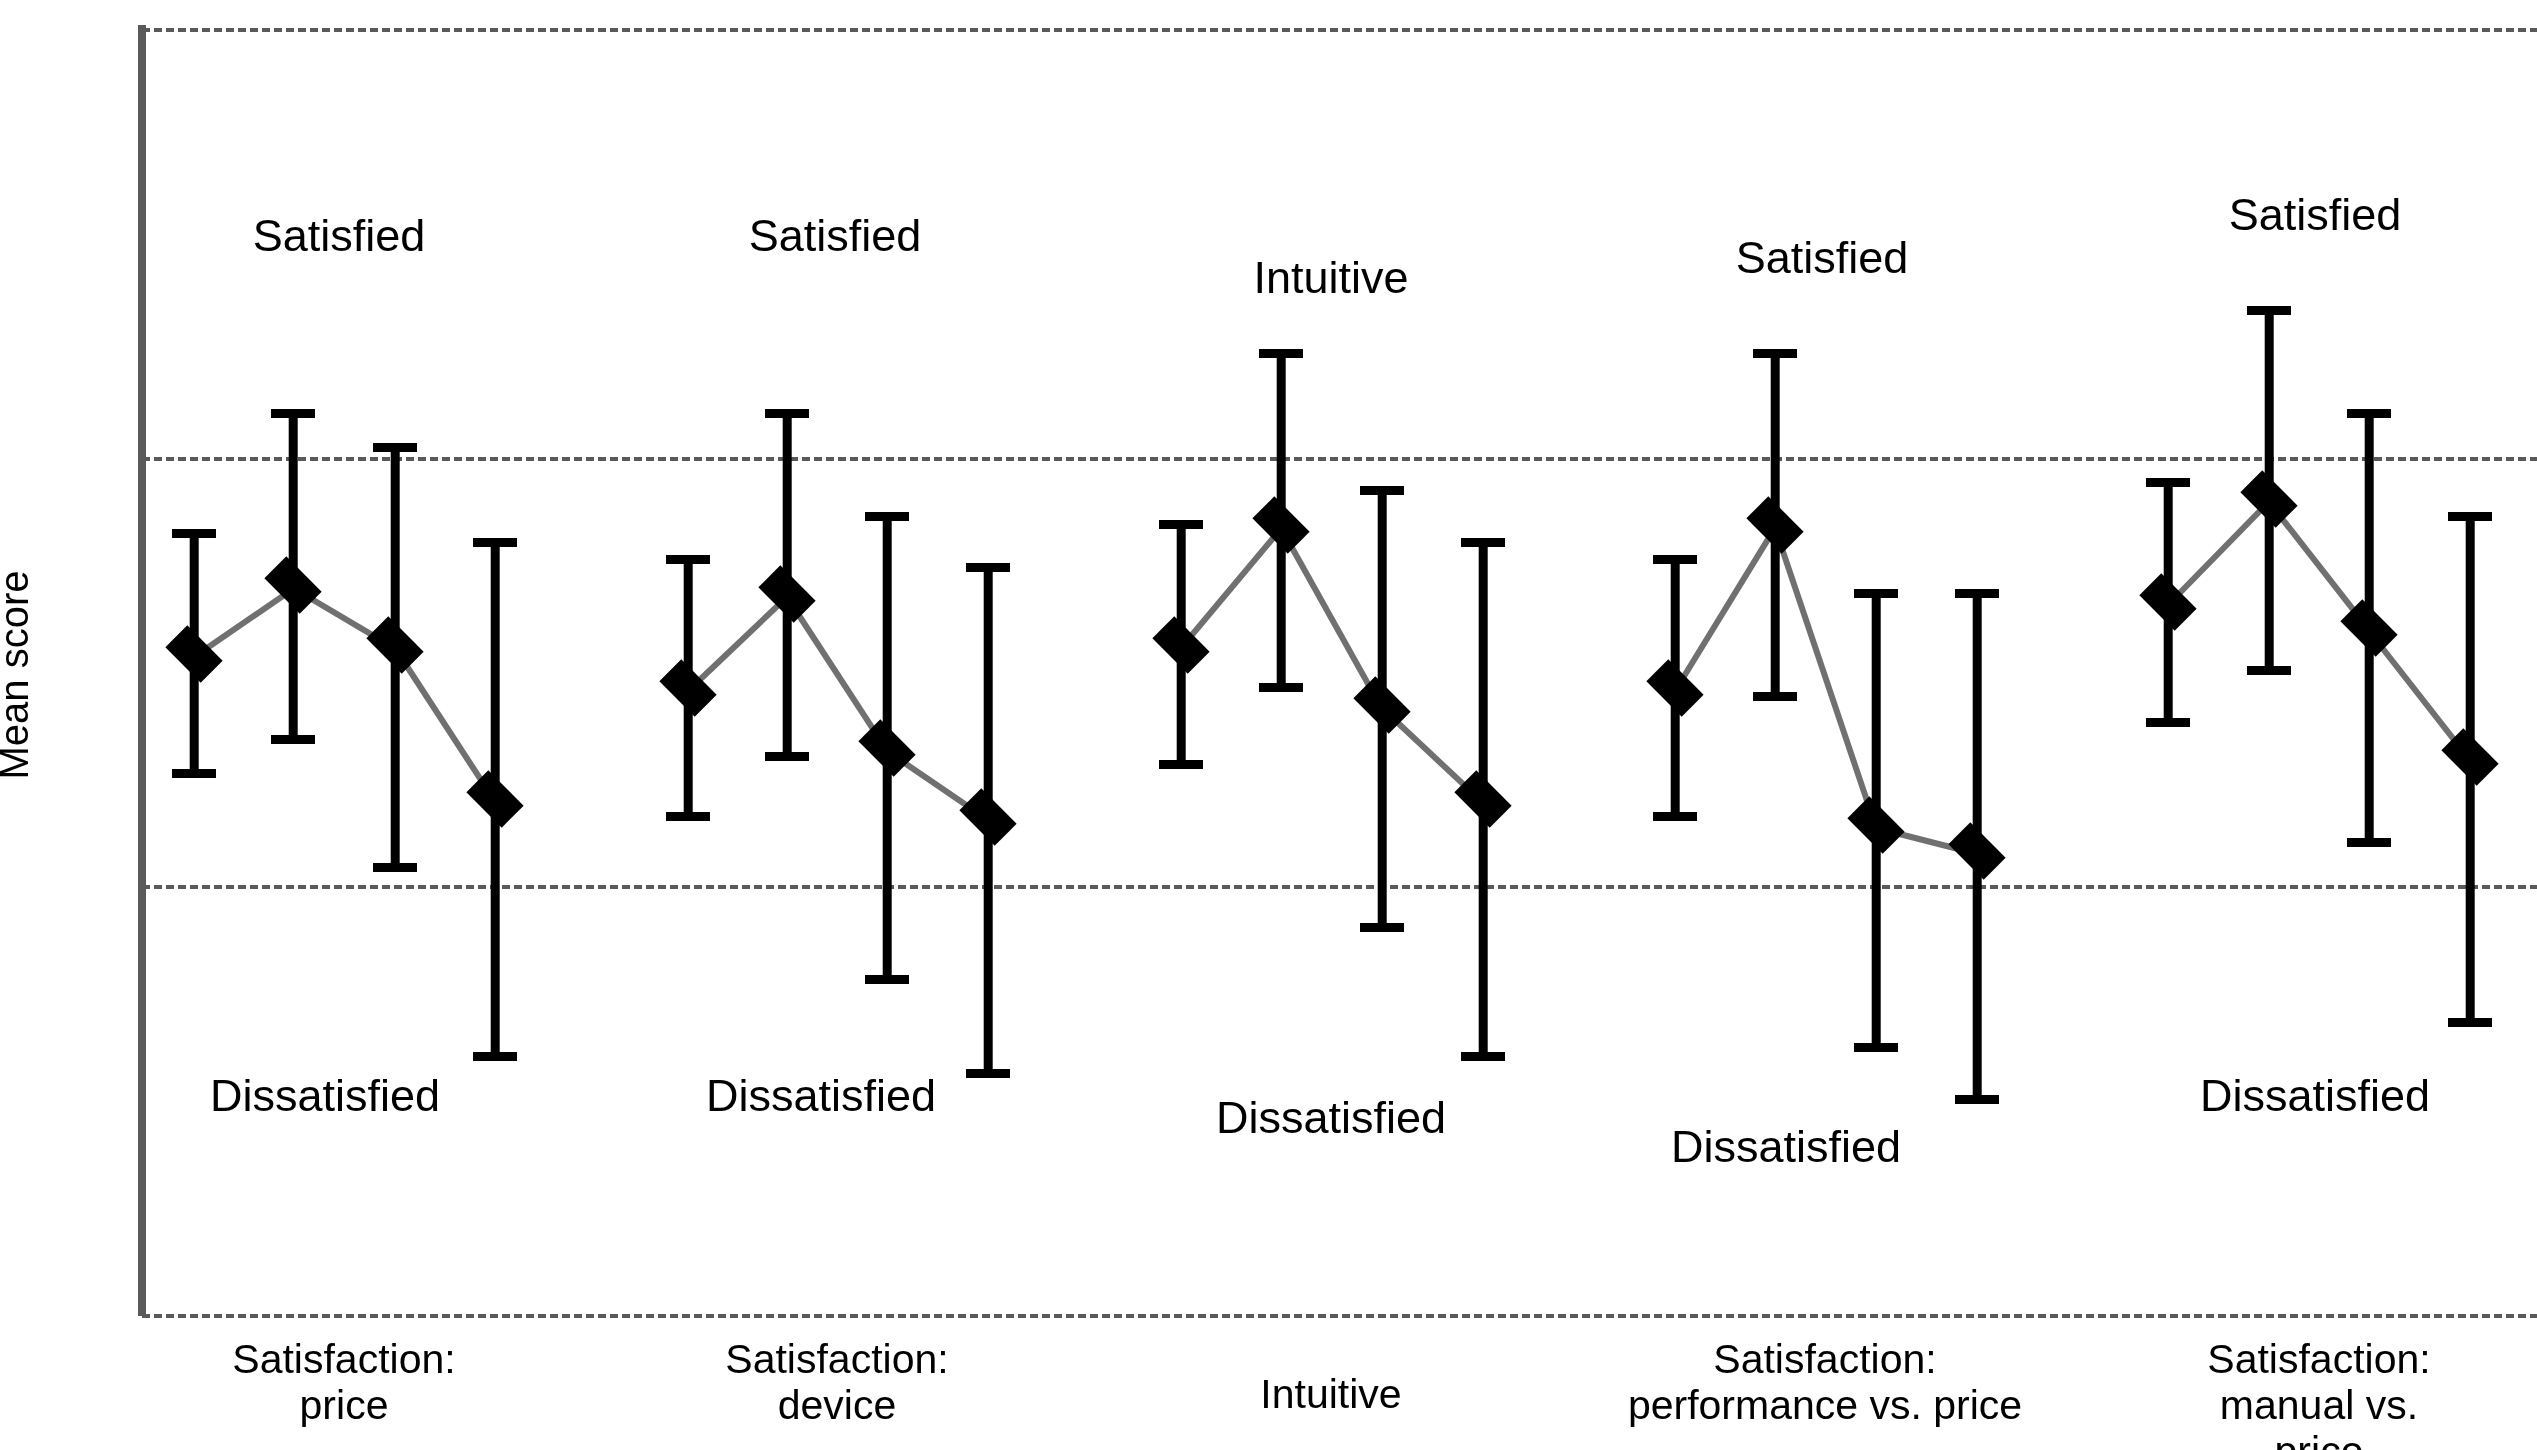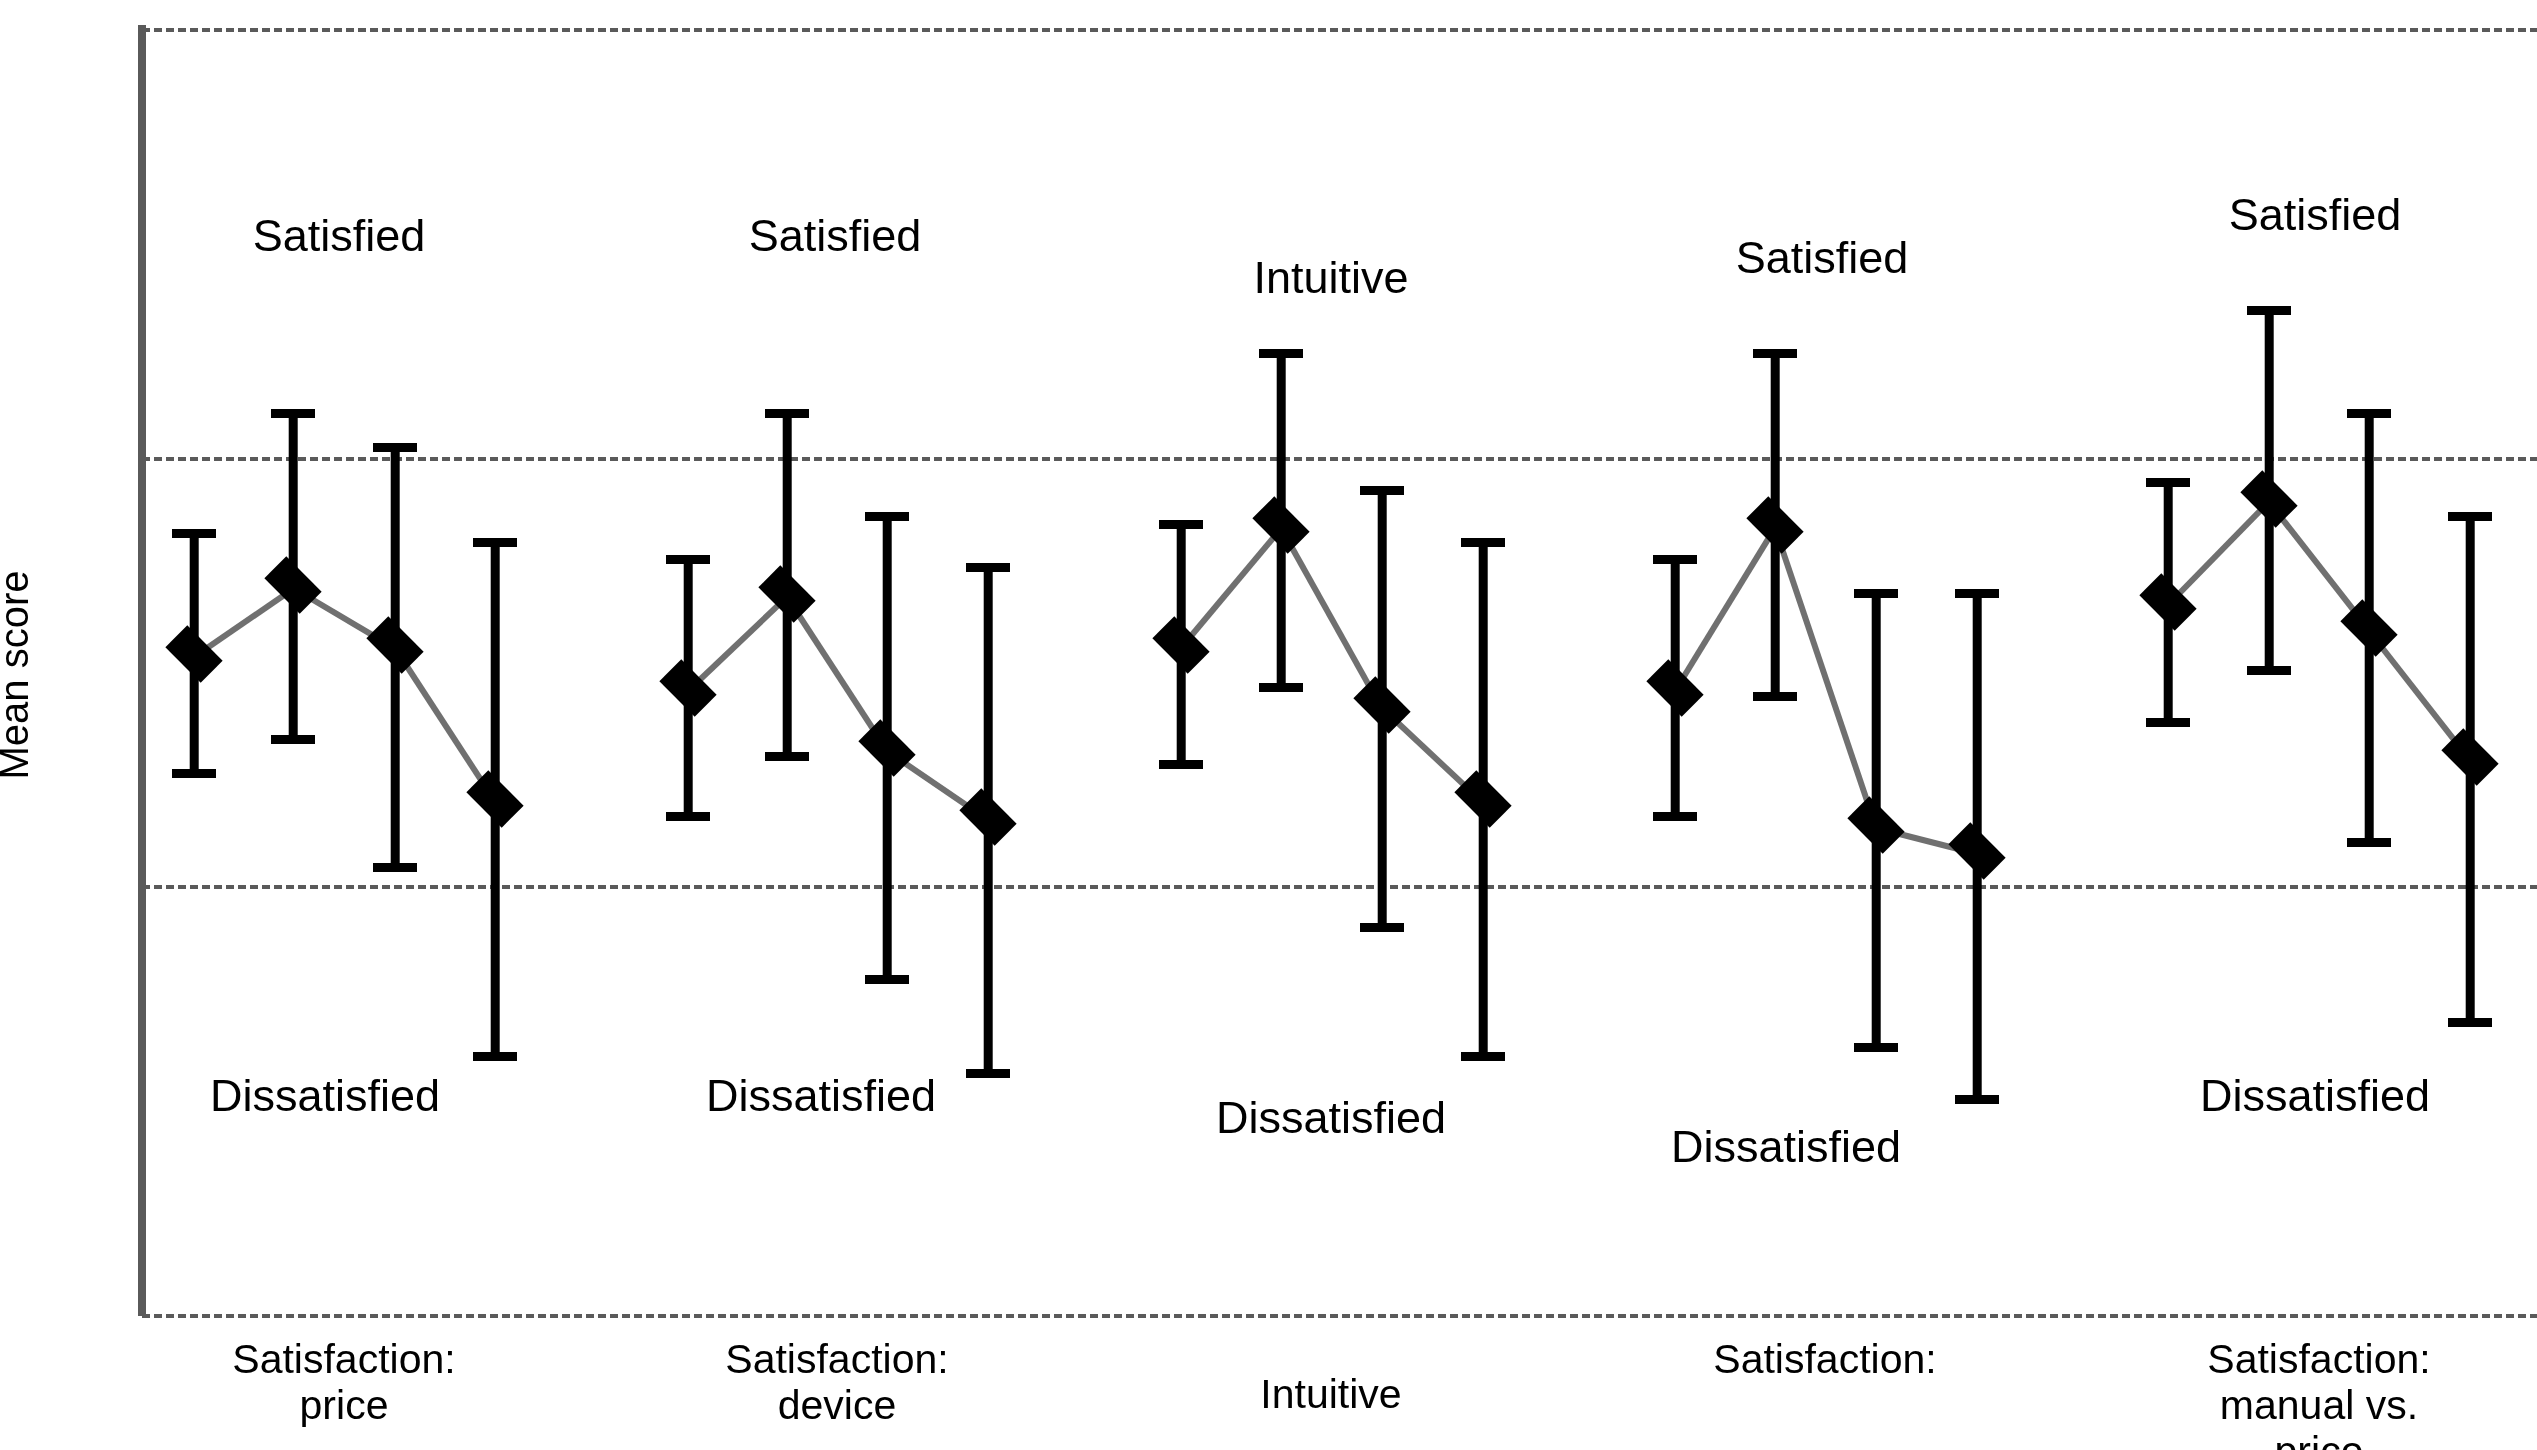--- a/index.html
+++ b/index.html
@@ -208,20 +208,21 @@
     </div>
     <div class="ann" style="left: 1331px; top: 255px;">Intuitive</div>
     <div class="ann" style="left: 1331px; top: 1095px;">Dissatisfied</div>
     <div class="xlabel" style="left: 1331px; top: 1372px;">
       <div>Intuitive</div>
     </div>
     <div class="ann" style="left: 1822px; top: 235px;">Satisfied</div>
     <div class="ann" style="left: 1786px; top: 1124px;">Dissatisfied</div>
     <div class="xlabel" style="left: 1825px; top: 1337px;">
       <div>Satisfaction:</div>
+      <div>performance vs. price</div>
     </div>
     <div class="ann" style="left: 2315px; top: 192px;">Satisfied</div>
     <div class="ann" style="left: 2315px; top: 1073px;">Dissatisfied</div>
     <div class="xlabel" style="left: 2319px; top: 1337px;">
       <div>Satisfaction:</div>
       <div>manual vs. price</div>
     </div>
   </div>
 
 

